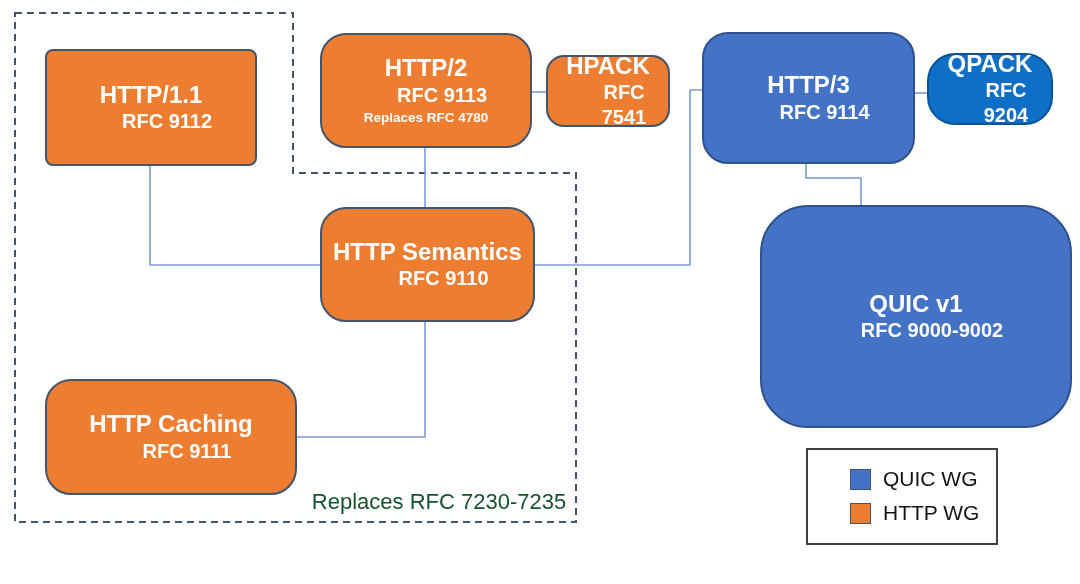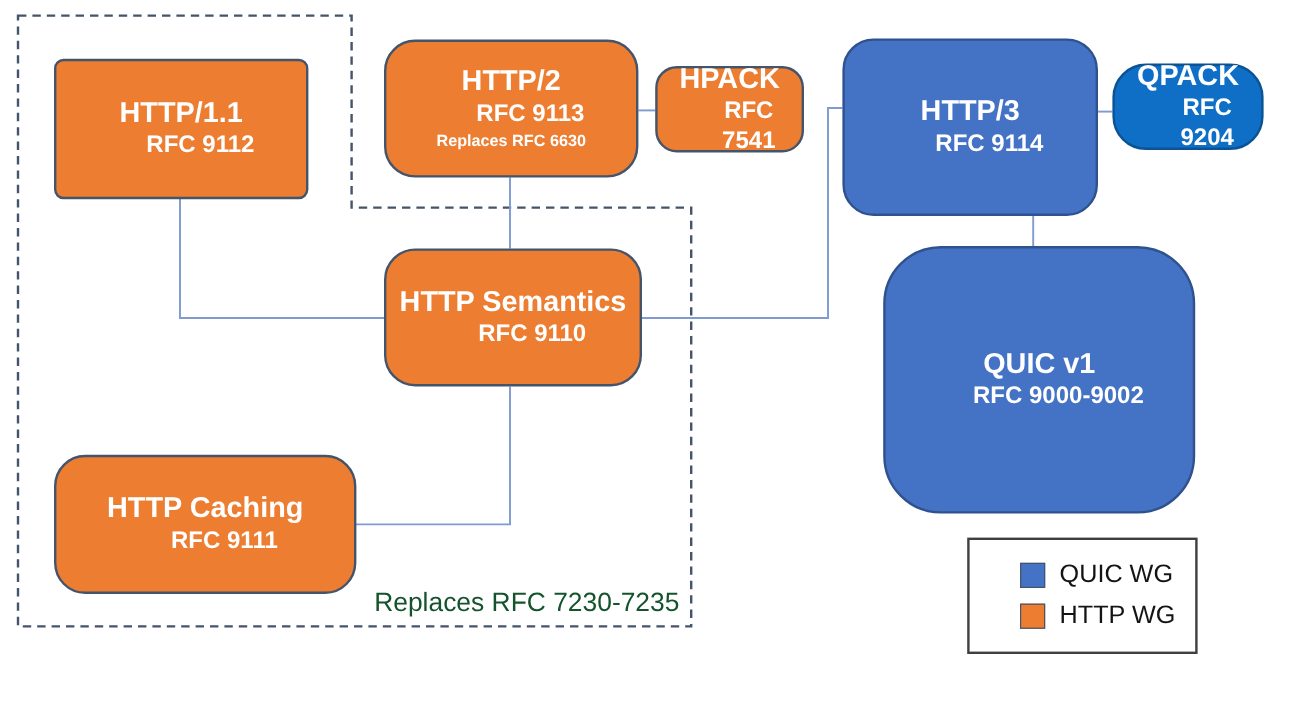--- a/index.html
+++ b/index.html
@@ -31,25 +31,25 @@
     color: #ffffff;
     border: 2px solid #44546A;
   }
   .box .t { font-size: 24px; font-weight: 700; line-height: 1.2; }
   .box .r { font-size: 20px; font-weight: 700; line-height: 1.25; margin-left: 32px; }
   .box .n { font-size: 13.5px; font-weight: 700; line-height: 1.3; margin-top: 1px; }
 
   #b-http11    { left: 45px;  top: 49px;  width: 212px; height: 117px; border-radius: 8px; }
   #b-http2     { left: 320px; top: 33px;  width: 212px; height: 115px; border-radius: 26px; }
   #b-hpack     { left: 546px; top: 55px;  width: 124px; height: 72px;  border-radius: 18px; }
-  #b-http3     { left: 702px; top: 32px;  width: 213px; height: 148px; border-radius: 26px; border-color: #2F528F; }
+  #b-http3     { left: 702px; top: 32px;  width: 213px; height: 132px; border-radius: 26px; border-color: #2F528F; }
   #b-qpack     { left: 927px; top: 53px;  width: 126px; height: 72px;  border-radius: 28px; border-color: #0B5394; }
   #b-semantics { left: 320px; top: 207px; width: 215px; height: 115px; border-radius: 26px; }
   #b-caching   { left: 45px;  top: 379px; width: 252px; height: 116px; border-radius: 26px; }
-  #b-quic      { left: 736px; top: 205px; width: 260px; height: 223px; border-radius: 48px; border-color: #2F528F; }
+  #b-quic      { left: 760px; top: 205px; width: 312px; height: 223px; border-radius: 48px; border-color: #2F528F; }
 
   #replaces-note {
     position: absolute;
     left: 305px; top: 489px;
     width: 268px;
     text-align: center;
     font-size: 22px;
     color: #14532d;
     white-space: nowrap;
   }
@@ -93,21 +93,21 @@
   </svg>
 
   <div class="box" id="b-http11" style="background-color: rgb(237, 125, 49);">
     <div class="t">HTTP/1.1</div>
     <div class="r">RFC 9112</div>
   </div>
 
   <div class="box" id="b-http2" style="background-color: rgb(237, 125, 49);">
     <div class="t">HTTP/2</div>
     <div class="r">RFC 9113</div>
-    <div class="n">Replaces RFC 6630</div>
+    <div class="n">Replaces RFC 4780</div>
   </div>
 
   <div class="box" id="b-hpack" style="background-color: rgb(237, 125, 49);">
     <div class="t">HPACK</div>
     <div class="r">RFC 7541</div>
   </div>
 
   <div class="box" id="b-http3" style="background-color: rgb(68, 114, 196);">
     <div class="t">HTTP/3</div>
     <div class="r">RFC 9114</div>

